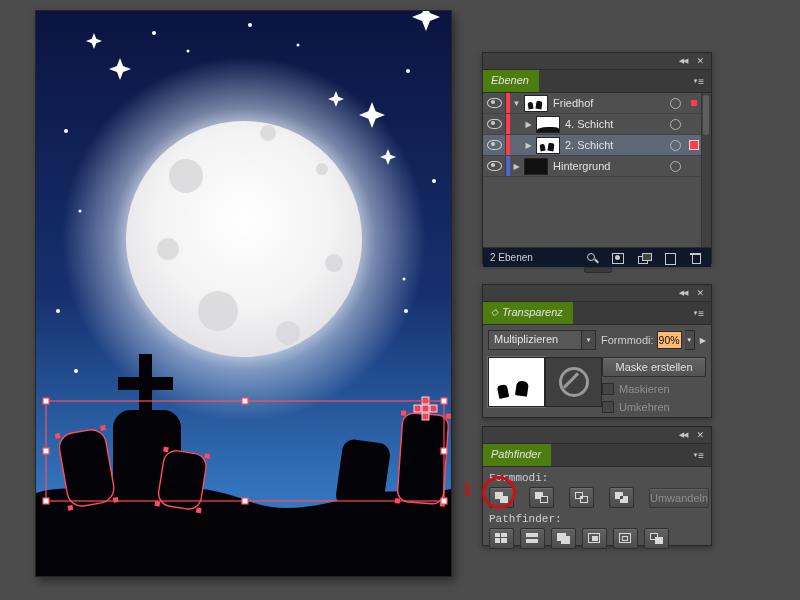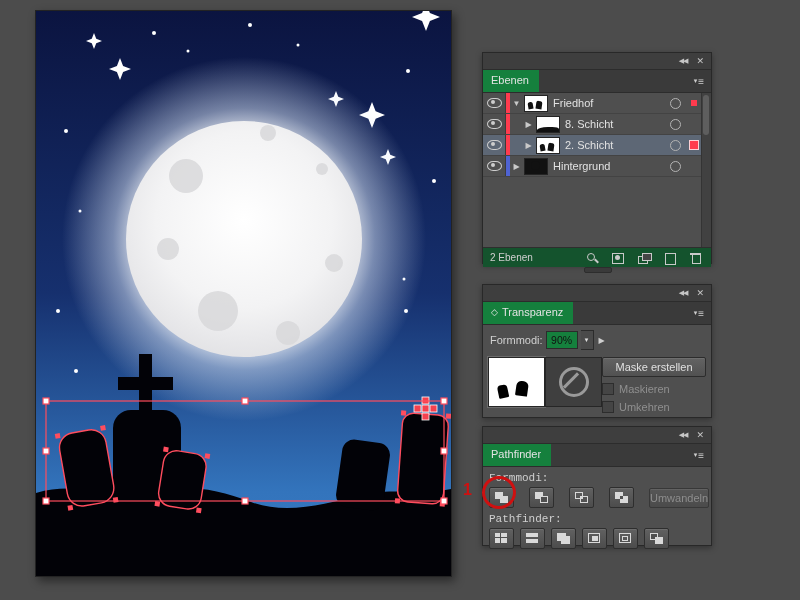--- a/index.html
+++ b/index.html
@@ -24,21 +24,21 @@
     box-shadow:0 2px 6px rgba(0,0,0,.35);
     box-sizing:border-box;
   }
   .collapse-bar{
     height:16px;background:#3e3e3e;border-bottom:1px solid #2c2c2c;
     display:flex;justify-content:flex-end;align-items:center;gap:9px;padding:0 7px;
   }
   .ic-collapse{font-size:7px;letter-spacing:-1px;color:#c6c6c6;cursor:pointer;}
   .ic-close{font-size:9px;color:#c6c6c6;cursor:pointer;}
   .tab-bar{height:22px;display:flex;align-items:stretch;background:#353535;border-bottom:1px solid #2c2c2c;}
-  .tab{background:#15803d;color:#e3e3e3;font-size:11px;padding:4px 10px 0 8px;display:flex;gap:4px;align-items:flex-start;}
+  .tab{background:#4d7c0f;color:#e3e3e3;font-size:11px;padding:4px 10px 0 8px;display:flex;gap:4px;align-items:flex-start;font-style:italic;}
   .tab-rest{flex:1;background:#3a3a3a;}
   .menu-icon{background:#3a3a3a;display:flex;align-items:center;padding:0 7px;color:#cdcdcd;font-size:10px;gap:1px;cursor:pointer;}
   .menu-icon .arr{font-size:7px;}
   
   #layers-panel{top:52px;height:212px;}
   .rows-wrap{position:relative;height:154px;background:#4f4f4f;overflow:hidden;}
   .rows{position:absolute;left:0;top:0;right:9px;}
   .layer-row{display:flex;align-items:center;height:20px;border-bottom:1px solid #434343;background:#4f4f4f;}
   .layer-row.selected{background:#5d6775;}
   .eye-cell{width:22px;align-self:stretch;border-right:1px solid #3b3b3b;display:flex;align-items:center;justify-content:center;cursor:pointer;}
@@ -54,21 +54,21 @@
   .th-ground{left:0;bottom:0;width:100%;height:5px;border-radius:50% 30% 0 0 / 60% 40% 0 0;}
   .th-moon{left:6px;top:2px;width:9px;height:9px;border-radius:50%;background:#b9bec6;}
   .th-bgfill{left:0;top:0;width:100%;height:100%;background:linear-gradient(#cfd9e6,#9fb4cf);}
   .lbl{flex:1;font-size:11px;color:#e2e2e2;white-space:nowrap;overflow:hidden;}
   .target{width:9px;height:9px;border:1px solid #b3b3b3;border-radius:50%;margin-right:7px;flex:none;cursor:pointer;}
   .indicator{width:12px;display:flex;justify-content:center;align-items:center;margin-right:2px;flex:none;}
   .ind-sm{width:6px;height:6px;background:#ff3b4e;}
   .ind-lg{width:8px;height:8px;background:#ff3b4e;border:1px solid #ffd1d6;}
   .v-scroll{position:absolute;right:0;top:0;width:9px;height:100%;background:#414141;border-left:1px solid #343434;cursor:pointer;}
   .v-thumb{position:absolute;top:2px;left:1px;width:6px;height:40px;background:#5e5e5e;border-radius:3px;}
-  .bottom-bar{height:19px;background:#14532d;border-top:1px solid #2e2e2e;display:flex;align-items:center;padding:0 7px;}
+  .bottom-bar{height:19px;background:#0f172a;border-top:1px solid #2e2e2e;display:flex;align-items:center;padding:0 7px;}
   .status{font-size:10px;color:#cfcfcf;flex:1;}
   .bb-icons{display:flex;gap:10px;align-items:center;}
   .bb-icon{width:16px;height:14px;position:relative;display:inline-block;cursor:pointer;}
   .bb-search::before{content:"";position:absolute;left:3px;top:2px;width:6px;height:6px;border:1.5px solid #c9c9c9;border-radius:50%;}
   .bb-search::after{content:"";position:absolute;left:10px;top:9px;width:5px;height:2px;background:#c9c9c9;transform:rotate(45deg);}
   .bb-mask::before{content:"";position:absolute;left:2px;top:2px;width:10px;height:9px;border:1px solid #c9c9c9;}
   .bb-mask::after{content:"";position:absolute;left:5px;top:4px;width:5px;height:5px;border-radius:50%;background:#c9c9c9;}
   .bb-sub::before{content:"";position:absolute;left:2px;top:5px;width:8px;height:6px;border:1px solid #c9c9c9;}
   .bb-sub::after{content:"";position:absolute;left:6px;top:2px;width:8px;height:6px;border:1px solid #c9c9c9;background:#454545;}
   .bb-new::before{content:"";position:absolute;left:3px;top:2px;width:9px;height:10px;border:1px solid #c9c9c9;}
@@ -76,21 +76,21 @@
   .bb-trash::after{content:"";position:absolute;left:2px;top:2px;width:11px;height:2px;background:#c9c9c9;}
   .panel-grip{position:absolute;left:584px;top:267px;width:26px;height:4px;background:#3a3a3a;border:1px solid #2d2d2d;border-radius:2px;cursor:pointer;}
   
   #transparency-panel{top:284px;height:134px;}
   .t-content{padding:5px;position:relative;}
   .t-row1{display:flex;align-items:center;gap:3px;}
   .dropdown{display:flex;width:106px;height:18px;background:#575757;border:1px solid #2b2b2b;align-items:stretch;cursor:pointer;flex:none;}
   .dd-text{flex:1;padding:2px 5px 0;font-size:11px;color:#e3e3e3;white-space:nowrap;overflow:hidden;}
   .dd-arrow{width:13px;border-left:1px solid #2b2b2b;display:flex;align-items:center;justify-content:center;font-size:6px;color:#ddd;background:#4a4a4a;}
   .op-label{font-size:11px;color:#d0d0d0;margin-left:2px;white-space:nowrap;}
-  .op-field{width:30px;height:16px;background:#15803d;border:1px solid #2b2b2b;color:#111;display:flex;align-items:center;justify-content:center;font-size:10.5px;cursor:text;}
+  .op-field{width:30px;height:16px;background:#fdba74;border:1px solid #2b2b2b;color:#111;display:flex;align-items:center;justify-content:center;font-size:10.5px;cursor:text;}
   .op-dd{width:12px;height:18px;background:#4a4a4a;border:1px solid #2b2b2b;border-left:none;display:flex;align-items:center;justify-content:center;font-size:6px;color:#ddd;cursor:pointer;}
   .op-flyout{font-size:8px;color:#cfcfcf;margin-left:2px;cursor:pointer;}
   .t-row2{display:flex;margin-top:7px;gap:0;}
   .mask-thumb{width:55px;height:48px;border:1px solid #262626;flex:none;position:relative;}
   .mask-thumb.art{background:#ffffff;box-shadow:0 0 0 1px #6b6b6b;}
   .mask-thumb.art i{position:absolute;display:block;background:#000;}
   .mt-blob1{left:9px;top:27px;width:10px;height:13px;border-radius:4px 4px 1px 1px;transform:rotate(-12deg);}
   .mt-blob2{left:27px;top:23px;width:12px;height:15px;border-radius:5px 5px 1px 1px;transform:rotate(8deg);}
   .mask-thumb.empty{background:#3f3f3f;display:flex;align-items:center;justify-content:center;}
   .no-symbol{width:24px;height:24px;border:3px solid #9a9a9a;border-radius:50%;position:relative;display:block;}
@@ -305,21 +305,21 @@
       <div class="layer-row">
         <span class="eye-cell">
             <span class="eye"></span>
           </span>
         <span class="color-bar" style="background: rgb(255, 59, 78);"></span>
         <span class="indent"></span>
         <span class="disc">▶</span>
         <span class="thumb">
             <i class="th-ground"></i>
           </span>
-        <span class="lbl">8. Schicht</span>
+        <span class="lbl">4. Schicht</span>
         <span class="target"></span>
         <span class="indicator"></span>
       </div>
 
       <div class="layer-row selected">
         <span class="eye-cell">
             <span class="eye"></span>
           </span>
         <span class="color-bar" style="background: rgb(255, 59, 78);"></span>
         <span class="indent"></span>
@@ -378,20 +378,24 @@
       <span>Transparenz</span>
     </div>
     <div class="tab-rest"></div>
     <div class="menu-icon">
       <span class="arr">▾</span>
         <span>≡</span>
     </div>
   </div>
   <div class="t-content">
     <div class="t-row1">
+      <div class="dropdown">
+        <span class="dd-text">Multiplizieren</span>
+        <span class="dd-arrow">▼</span>
+      </div>
       <span class="op-label">Formmodi:</span>
       <span class="op-field">90%</span>
       <span class="op-dd">▼</span>
       <span class="op-flyout">▶</span>
     </div>
     <div class="t-row2">
       <div class="mask-thumb art">
           <i class="mt-blob1"></i>
           <i class="mt-blob2"></i>
         </div>

